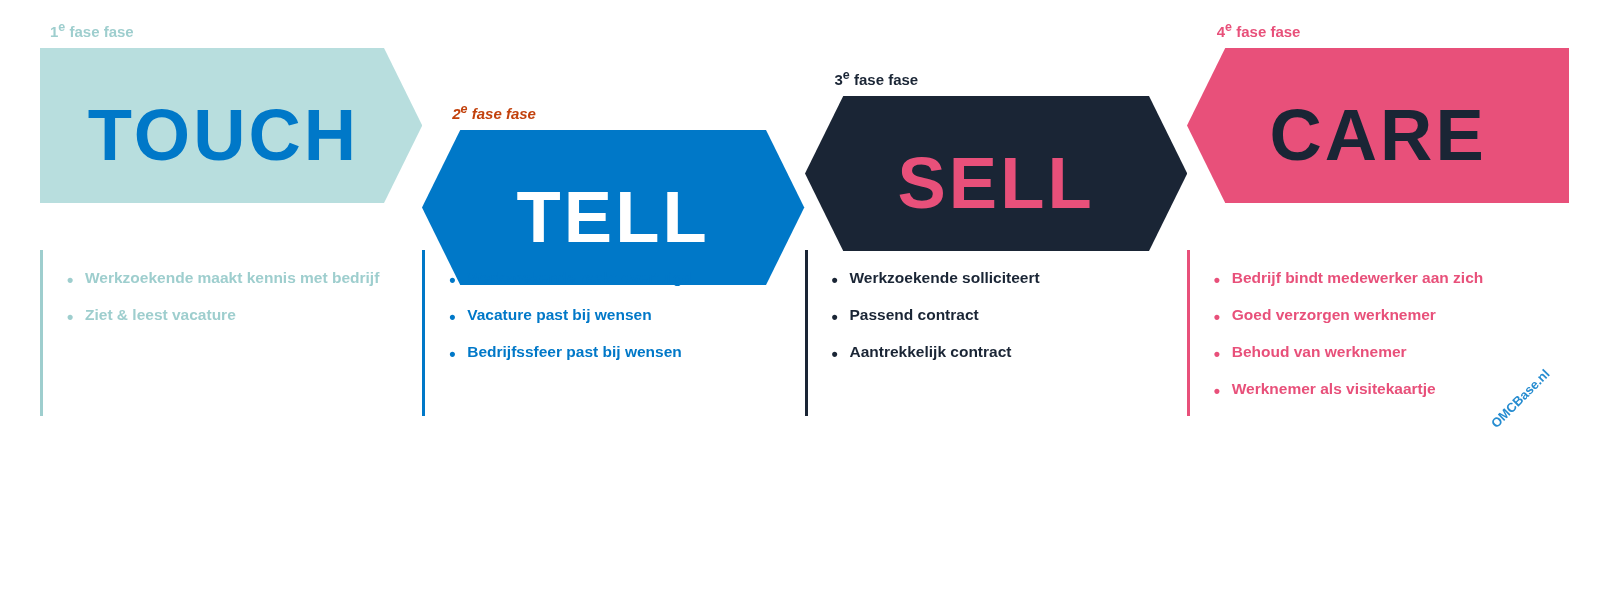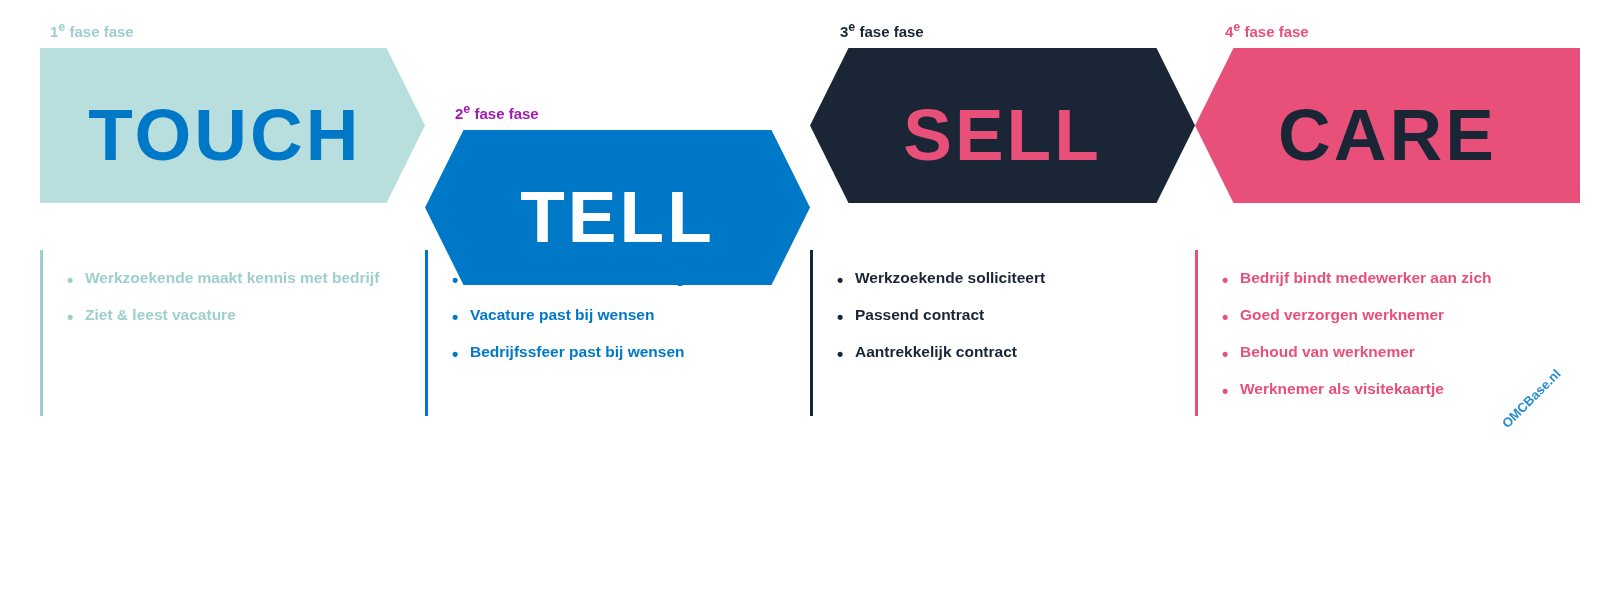--- a/index.html
+++ b/index.html
@@ -9,21 +9,21 @@
       width: 1600px;
       height: 610px;
       overflow: hidden;
     }
 
     .container {
       width: 1600px;
       height: 610px;
       display: flex;
       flex-direction: column;
-      padding: 20px 20px 20px 40px;
+      padding: 20px 31px 20px 40px;
     }
 
     
     .phases-row {
       display: flex;
       width: 100%;
       height: 220px;
       position: relative;
     }
 
@@ -63,27 +63,27 @@
 
     <div class="phases-row" id="phases-row">
     <div style="flex: 1 1 0%; display: flex; flex-direction: column; justify-content: flex-end;">
           <div style="font-size: 15px; font-weight: 600; color: rgb(158, 206, 206); margin-bottom: 8px; padding-left: 10px;">1<sup>e</sup> fase fase</div>
           <div style="position: relative; height: 199px;"><svg width="100%" height="155" viewBox="0 0 380 155" preserveAspectRatio="none">
               <polygon points="0,0 342,0 380,77.5 342,155 0,155" fill="#b8dede"></polygon>
               <text x="48%" y="60%" text-anchor="middle" dominant-baseline="middle" fill="#0078c8" font-family="Arial, sans-serif" font-weight="900" font-size="72" letter-spacing="3">TOUCH</text>
             </svg></div>
         </div>
         <div style="flex: 1 1 0%; display: flex; flex-direction: column; justify-content: flex-end;">
-          <div style="font-size: 15px; font-weight: 600; color: #a21caf; margin-bottom: 8px; padding-left: 30px;">2<sup>e</sup> fase fase</div>
+          <div style="font-size: 15px; font-weight: 600; color: #c2410c; margin-bottom: 8px; padding-left: 30px; font-style: italic;">2<sup>e</sup> fase fase</div>
           <div style="position: relative; height: 110px;"><svg width="100%" height="155" viewBox="0 0 380 155" preserveAspectRatio="none">
               <polygon points="38,0 342,0 380,77.5 342,155 38,155 0,77.5" fill="#0078c8"></polygon>
               <text x="50%" y="60%" text-anchor="middle" dominant-baseline="middle" fill="#ffffff" font-family="Arial, sans-serif" font-weight="900" font-size="72" letter-spacing="3">TELL</text>
             </svg></div>
         </div>
-        <div style="flex: 1 1 0%; display: flex; flex-direction: column; ">
+        <div style="flex: 1 1 0%; display: flex; flex-direction: column; justify-content: flex-end;">
           <div style="font-size: 15px; font-weight: 600; color: rgb(26, 37, 53); margin-bottom: 8px; padding-left: 30px;">3<sup>e</sup> fase fase</div>
           <div style="position: relative; height: 144px;"><svg width="100%" height="155" viewBox="0 0 380 155" preserveAspectRatio="none">
               <polygon points="38,0 342,0 380,77.5 342,155 38,155 0,77.5" fill="#1a2535"></polygon>
               <text x="50%" y="60%" text-anchor="middle" dominant-baseline="middle" fill="#e8507a" font-family="Arial, sans-serif" font-weight="900" font-size="72" letter-spacing="3">SELL</text>
             </svg></div>
         </div>
         <div style="flex: 1 1 0%; display: flex; flex-direction: column; justify-content: flex-end;">
           <div style="font-size: 15px; font-weight: 600; color: rgb(232, 80, 122); margin-bottom: 8px; padding-left: 30px;">4<sup>e</sup> fase fase</div>
           <div style="position: relative; height: 199px;"><svg width="100%" height="155" viewBox="0 0 380 155" preserveAspectRatio="none">
               <polygon points="38,0 380,0 380,155 38,155 0,77.5" fill="#e8507a"></polygon>

